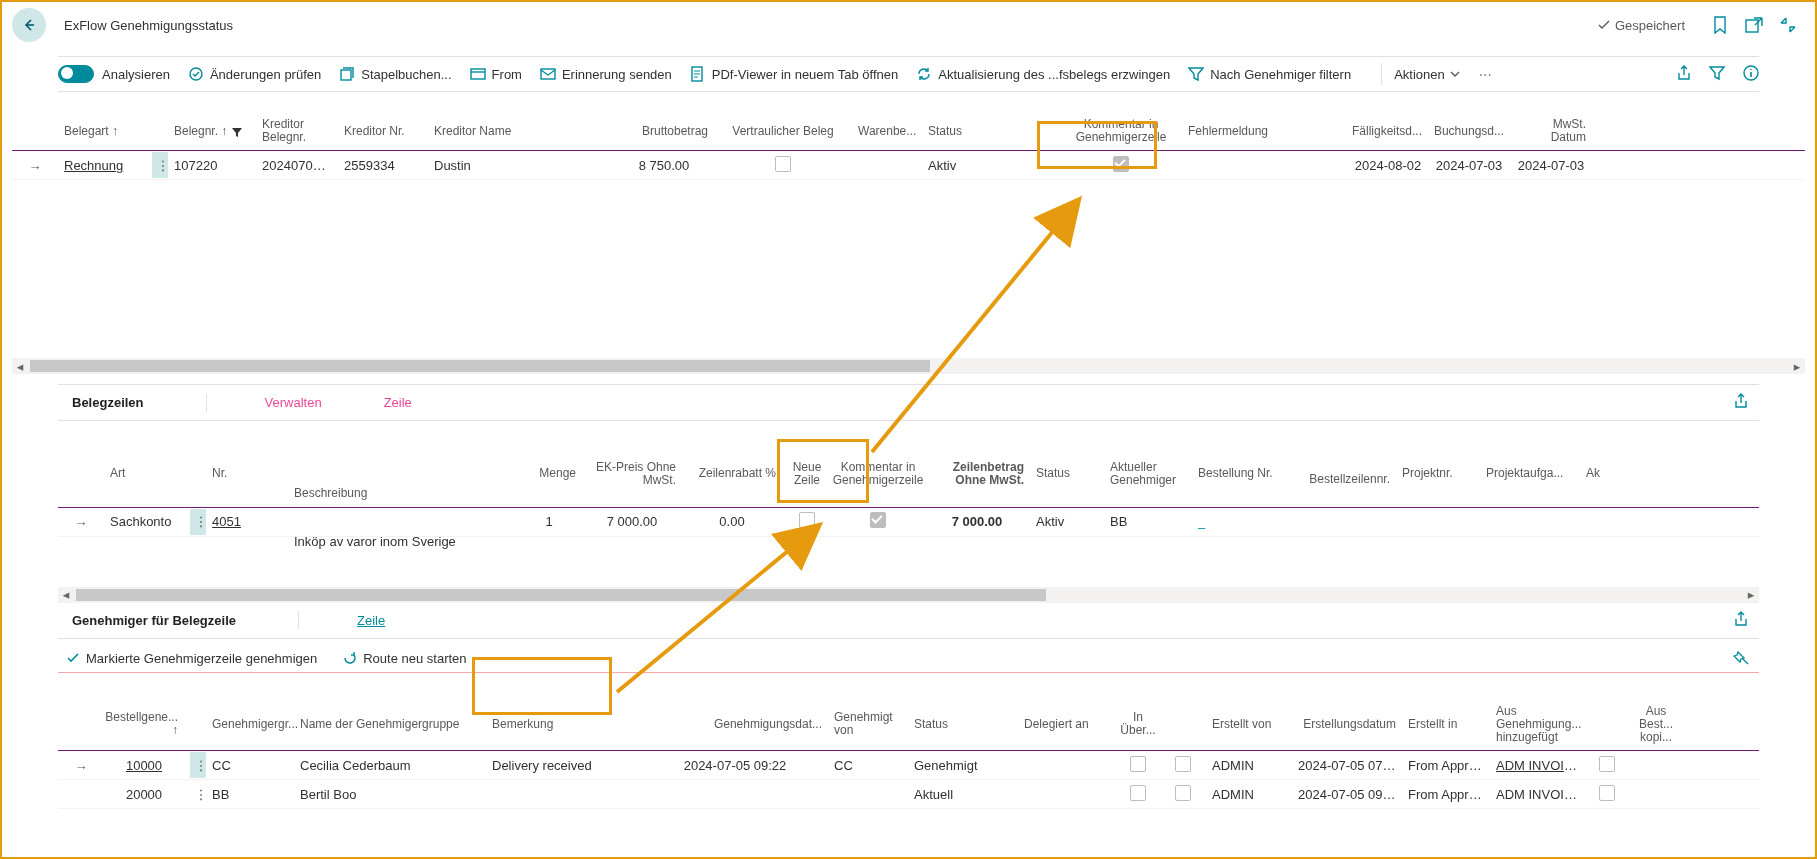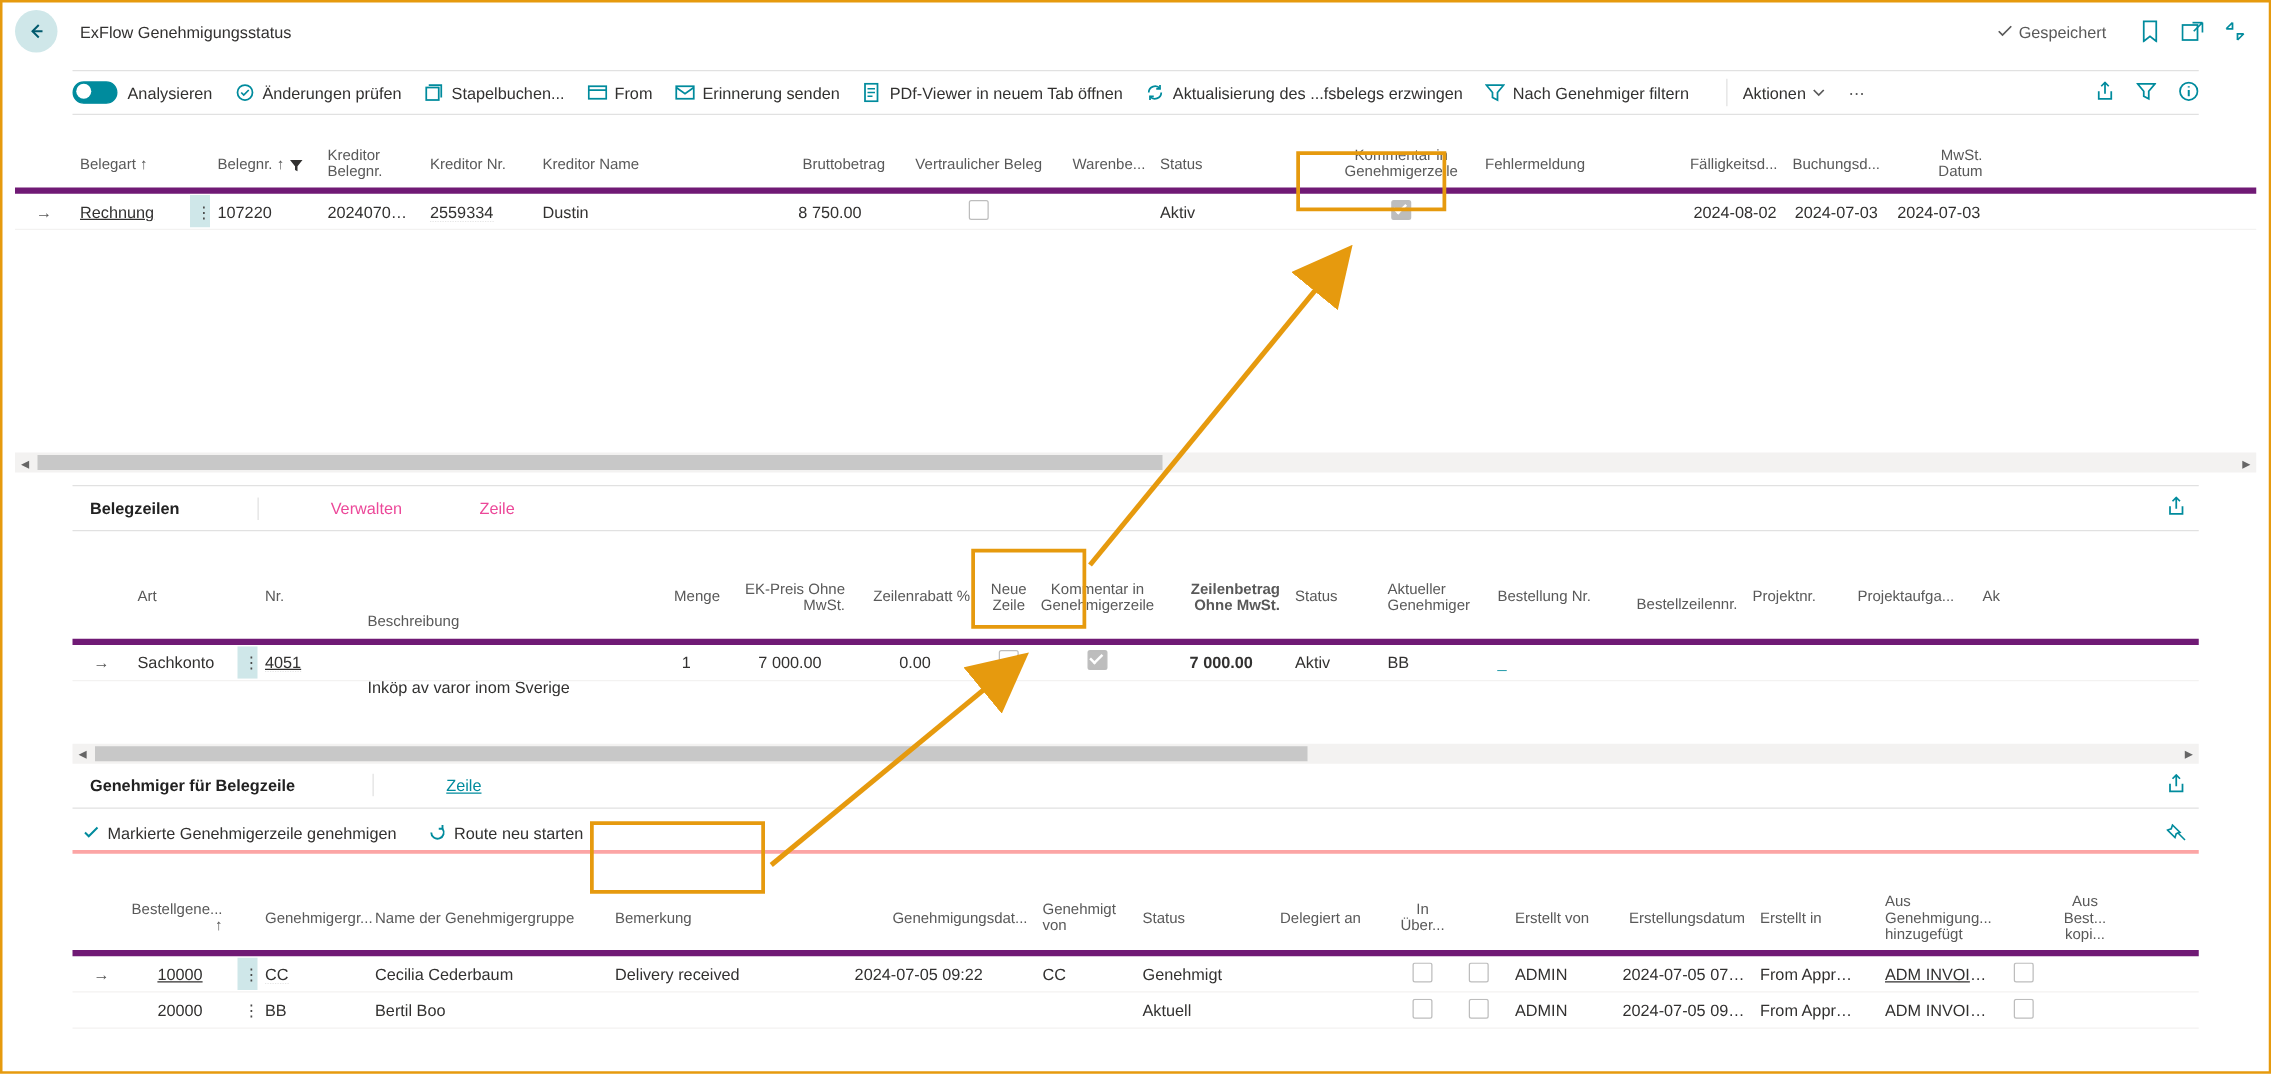--- a/index.html
+++ b/index.html
@@ -16,21 +16,21 @@
   .cmd{display:flex;align-items:center;margin-right:18px;cursor:pointer;}
   .cmd .ico{color:#008b9d;margin-right:6px;display:flex;}
   .toggle{width:34px;height:16px;border:1px solid #008b9d;border-radius:10px;position:relative;background:#008b9d;margin-right:8px;}
   .toggle::after{content:"";width:12px;height:12px;background:#fff;border-radius:50%;position:absolute;top:1px;left:2px;}
   .cmdbar .sep{width:1px;height:22px;background:#e1e1e1;margin:0 12px;}
   .cmdbar-spacer{flex:1;}
   .cmdbar .right .ico{color:#008b9d;margin-left:14px;cursor:pointer;display:inline-flex;}
   
   .tbl{margin:0 0 0 0;}
   .tbl-head,.tbl-row{display:flex;align-items:center;}
-  .tbl-head{border-bottom:5px solid #701a75;padding:26px 0 6px 0;position:relative;}
+  .tbl-head{border-bottom:1px solid #701a75;padding:26px 0 6px 0;position:relative;}
   .tbl-head .th{color:#595959;font-size:12px;padding:0 6px;box-sizing:border-box;line-height:1.1;display:flex;align-items:flex-end;}
   .th.right{justify-content:flex-end;text-align:right;}
   .th.center{justify-content:center;text-align:center;}
   .tbl-row{border-bottom:1px solid #f3f2f1;height:28px;}
   .tbl-row .td{padding:0 6px;box-sizing:border-box;white-space:nowrap;overflow:hidden;text-overflow:ellipsis;}
   .td.right{text-align:center;}
   .td.center{text-align:center;}
   .link{text-decoration:underline;text-decoration-style:solid;color:#323130;cursor:pointer;}
   .dotted{border-bottom:1px dotted #777;cursor:pointer;}
   .row-leader{width:46px;display:flex;align-items:center;justify-content:center;}
@@ -68,21 +68,21 @@
   .t2 .c6{width:100px;} .t2 .c7{width:100px;} .t2 .c8{width:50px;}
   .t2 .c9{width:92px;} .t2 .c10{width:106px;font-weight:bold;} .t2 .c11{width:74px;}
   .t2 .c12{width:88px;} .t2 .c13{width:100px;} .t2 .c14{width:104px;margin-top:11px;}
   .t2 .c15{width:84px;} .t2 .c16{width:100px;} .t2 .c17{width:40px;}
   
   .t3 .c0{width:46px;} .t3 .c1{width:80px;} .t3 .c2{width:22px;}
   .t3 .c3{width:88px;} .t3 .c4{width:192px;} .t3 .c5{width:156px;}
   .t3 .c6{width:186px;} .t3 .c7{width:80px;} .t3 .c8{width:110px;}
   .t3 .c9{width:98px;} .t3 .c10{width:44px;} .t3 .c11{width:46px;}
   .t3 .c12{width:86px;} .t3 .c13{width:110px;} .t3 .c14{width:88px;}
-  .t3 .c15{width:100px;margin-left:12px;} .t3 .c16{width:34px;} .t3 .c17{width:64px;}
+  .t3 .c15{width:100px;} .t3 .c16{width:34px;} .t3 .c17{width:64px;}
 </style>
 </head>
 <body>
 
 <div class="topbar">
   <div class="back-circle">
     <svg width="16" height="16" viewBox="0 0 16 16">
         <path d="M10 3 5 8l5 5" stroke="currentColor" stroke-width="1.6" fill="none"></path>
         <path d="M5 8h8" stroke="currentColor" stroke-width="1.6"></path>
       </svg>
@@ -332,21 +332,21 @@
 
 <div class="section-bar" style="border-top:none;">
   <div class="title">Genehmiger für Belegzeile</div>
   <div style="width:1px;height:18px;background:#e1e1e1;margin-right:14px;"></div>
   <div class="tab active">Zeile</div>
   <div class="spacer"></div>
   <div class="share"><svg width="16" height="16" viewBox="0 0 16 16">
         <path d="M3 8v6h10V8M8 10V1M5 4l3-3 3 3" stroke="currentColor" stroke-width="1.4" fill="none"></path>
       </svg></div>
 </div>
-<div class="subcmd" style="border-bottom:3px solid #fca5a5;position:relative;text-align:right;">
+<div class="subcmd" style="border-bottom:1px solid #fca5a5;position:relative;text-align:right;">
   <div class="cmd">
     <span class="ico">
         <svg width="14" height="14" viewBox="0 0 14 14">
           <path d="M2 7l3 3 7-7" stroke="#008b9d" stroke-width="1.6" fill="none"></path>
         </svg>
       </span>
     <span>Markierte Genehmigerzeile genehmigen</span>
   </div>
   <div class="cmd">
     <span class="ico">

